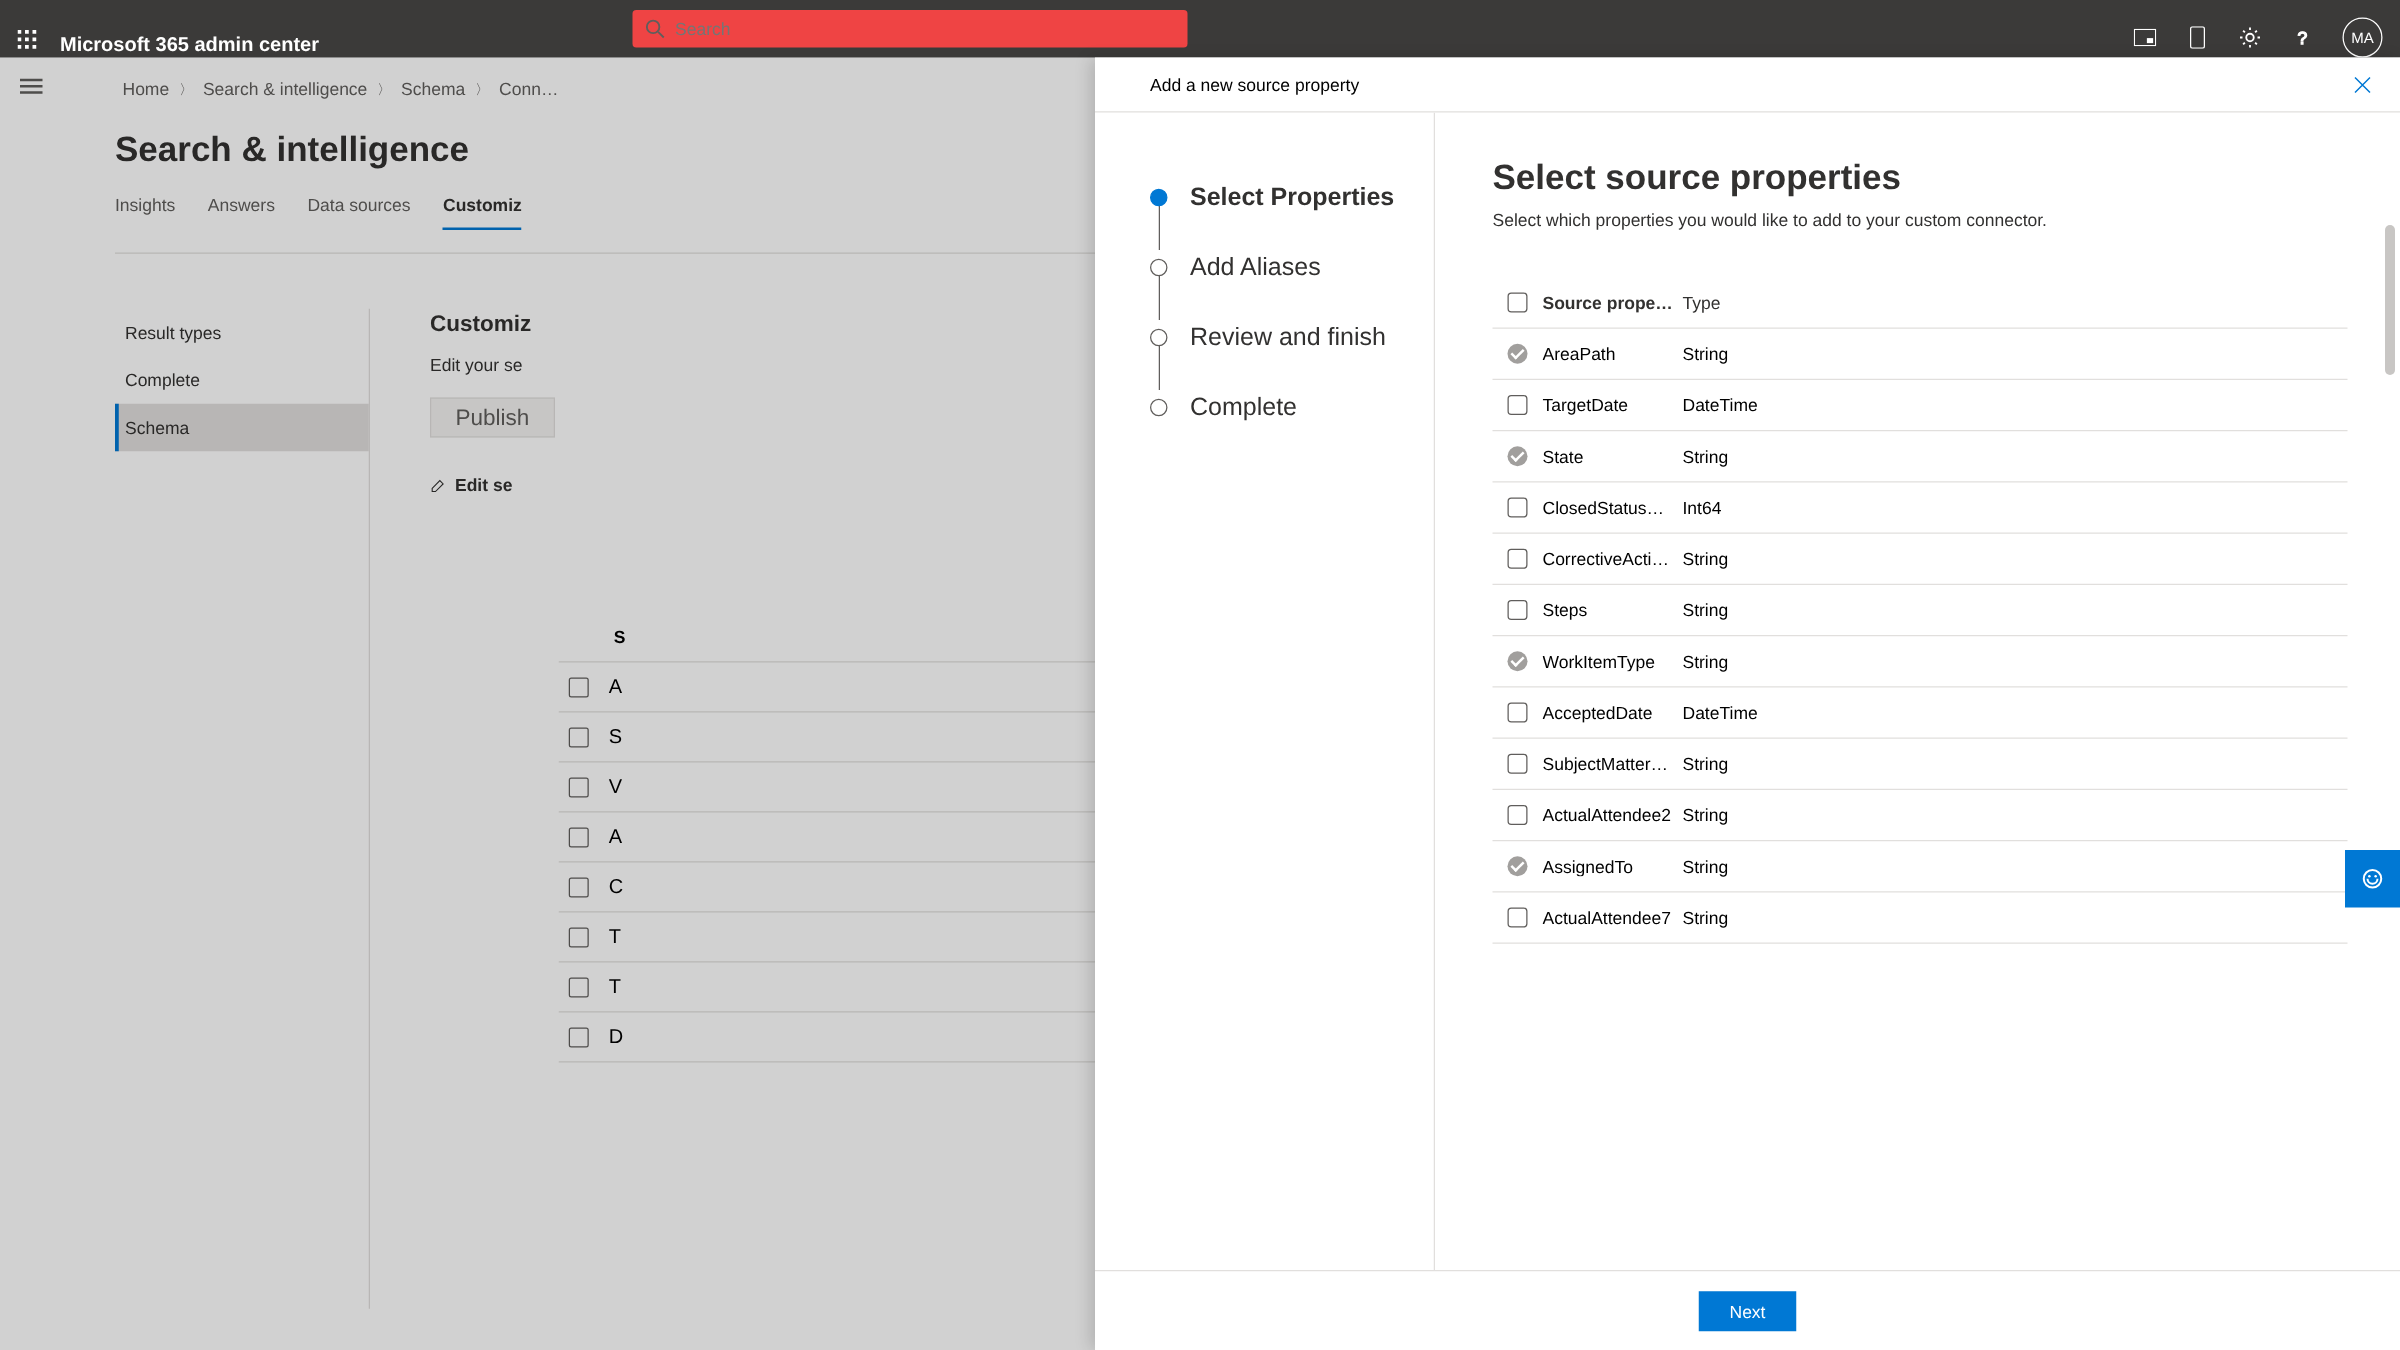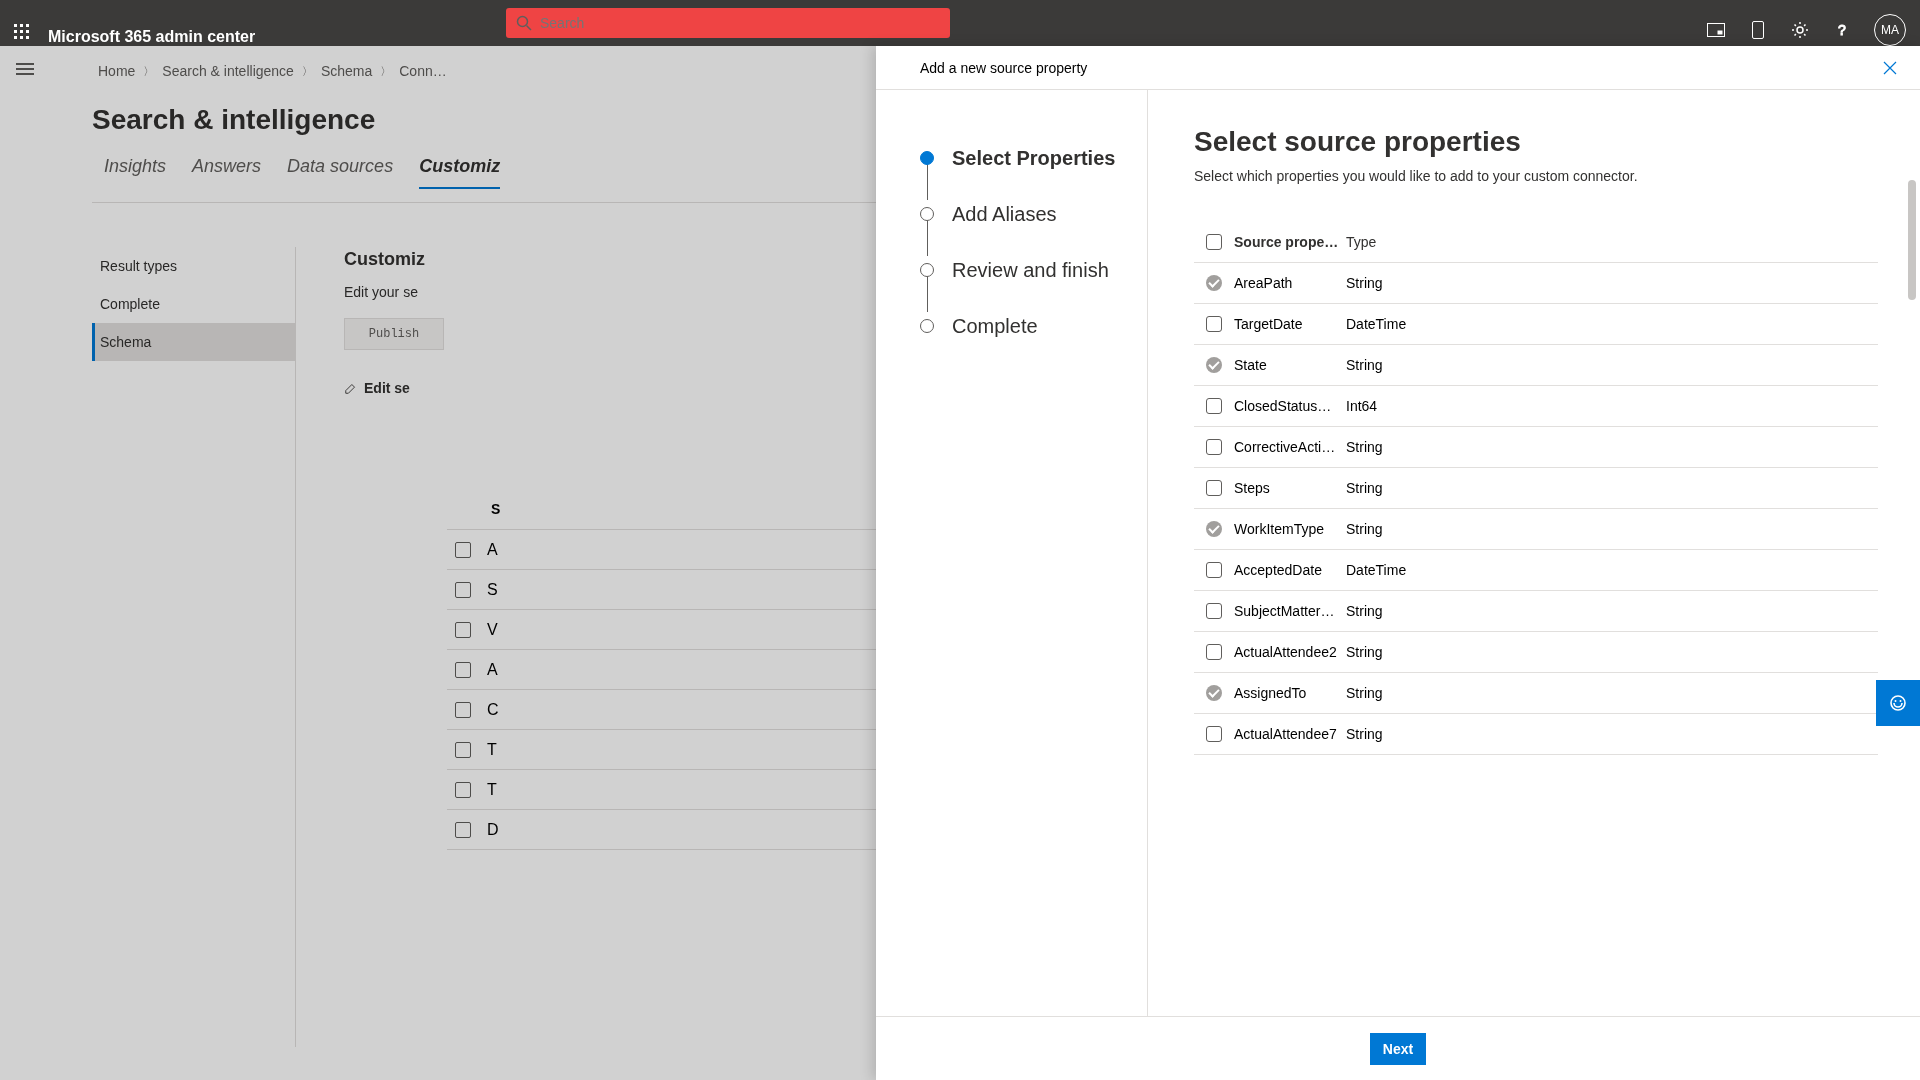--- a/index.html
+++ b/index.html
@@ -35,22 +35,22 @@
   .breadcrumb {
     position:absolute; top:17px; left:98px; font-size:14px; color:#605e5c;
     display:flex; align-items:center; gap:8px;
   }
   .breadcrumb .crumb { cursor:pointer; }
   .breadcrumb .chev { font-size:11px; color:#605e5c; }
 
   .pagetitle { position:absolute; top:58px; left:92px; font-size:28px; font-weight:700; color:#323130; }
 
   .tabs {
-    position:absolute; top:110px; left:104px; display:flex; gap:26px;
-    font-size:18px; color:#605e5c;font-style:italic;
+    position:absolute; top:110px; left:92px; display:flex; gap:26px;
+    font-size:14px; color:#605e5c;
   }
   .tabs .tab { padding-bottom:10px; cursor:pointer;}
   .tabs .tab.active { color:#323130; font-weight:600; border-bottom:2px solid #0078d4;}
 
   .content {
     position:absolute; top:156px; left:92px; right:0; bottom:0;
     border-top:1px solid #e1dfdd;
   }
   .side-nav {
     position:absolute; top:44px; left:0; width:204px;
@@ -61,21 +61,21 @@
     background:#e1dfdd; border-left:3px solid #0078d4; padding-left:5px; font-weight:400;
   }
 
   .body-right {
     position:absolute; top:46px; left:252px;
   }
   .body-right h2 { font-size:18px; font-weight:600; color:#323130; }
   .body-right .desc { margin-top:14px; font-size:14px; color:#323130;}
   .publish-btn {
     margin-top:18px; width:100px; height:32px; background:#f3f2f1; border:1px solid #e1dfdd;
-    display:flex; align-items:center; justify-content:center; color:#605e5c; font-size:12px;font-family:Liberation Mono, monospace;
+    display:flex; align-items:center; justify-content:center; color:#605e5c; font-size:18px;
   }
   .edit-link { margin-top:30px; display:flex; align-items:center; gap:6px; font-size:14px; color:#323130; font-weight:600;}
   .edit-link svg { width:14px; height:14px; fill:#323130;}
 
   .back-table {
     position:absolute; top:290px; left:355px; width:600px;
   }
   .back-table .hdr { font-size:14px; font-weight:600; padding:8px 0 12px 44px; border-bottom:1px solid #e1dfdd;}
   .back-table .row { display:flex; align-items:center; border-bottom:1px solid #e1dfdd; height:40px;}
   .back-table .row .cb {
@@ -145,21 +145,21 @@
     content:""; position:absolute; left:5px; top:2px; width:4px; height:8px;
     border:solid #fff; border-width:0 2px 2px 0; transform:rotate(45deg);
   }
   .prop-table .cb.checked { border-radius:50%;}
   .prop-table .name-col { overflow:hidden; white-space:nowrap; text-overflow:ellipsis; padding-right:6px;}
 
   .panel-footer {
     height:64px; border-top:1px solid #e1dfdd; display:flex; align-items:center; justify-content:center;
   }
   .next-btn {
-    width:56px; height:32px; background:#0078d4; color:#fff; font-size:14px; font-weight:700;
+    width:78px; height:32px; background:#0078d4; color:#fff; font-size:14px; font-weight:400;
     display:flex; align-items:center; justify-content:center; border:none; cursor:pointer;
   }
 
   .feedback-tab {
     position:absolute; right:0; top:634px; width:44px; height:46px;
     background:#0078d4; z-index:20; display:flex; align-items:center; justify-content:center;
   }
   .feedback-tab svg { fill:#fff;}
   .panel-scroll {
     position:absolute; right:4px; top:90px; width:8px; height:620px;

